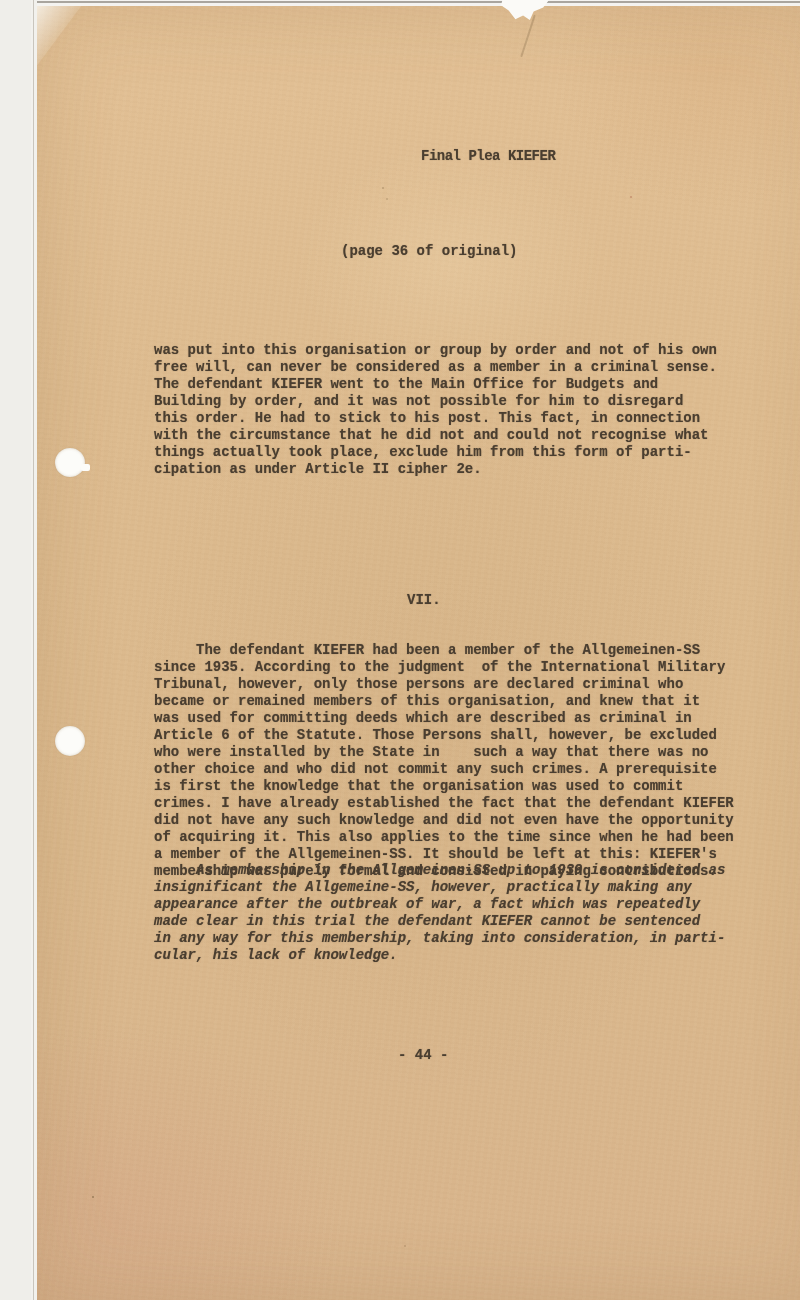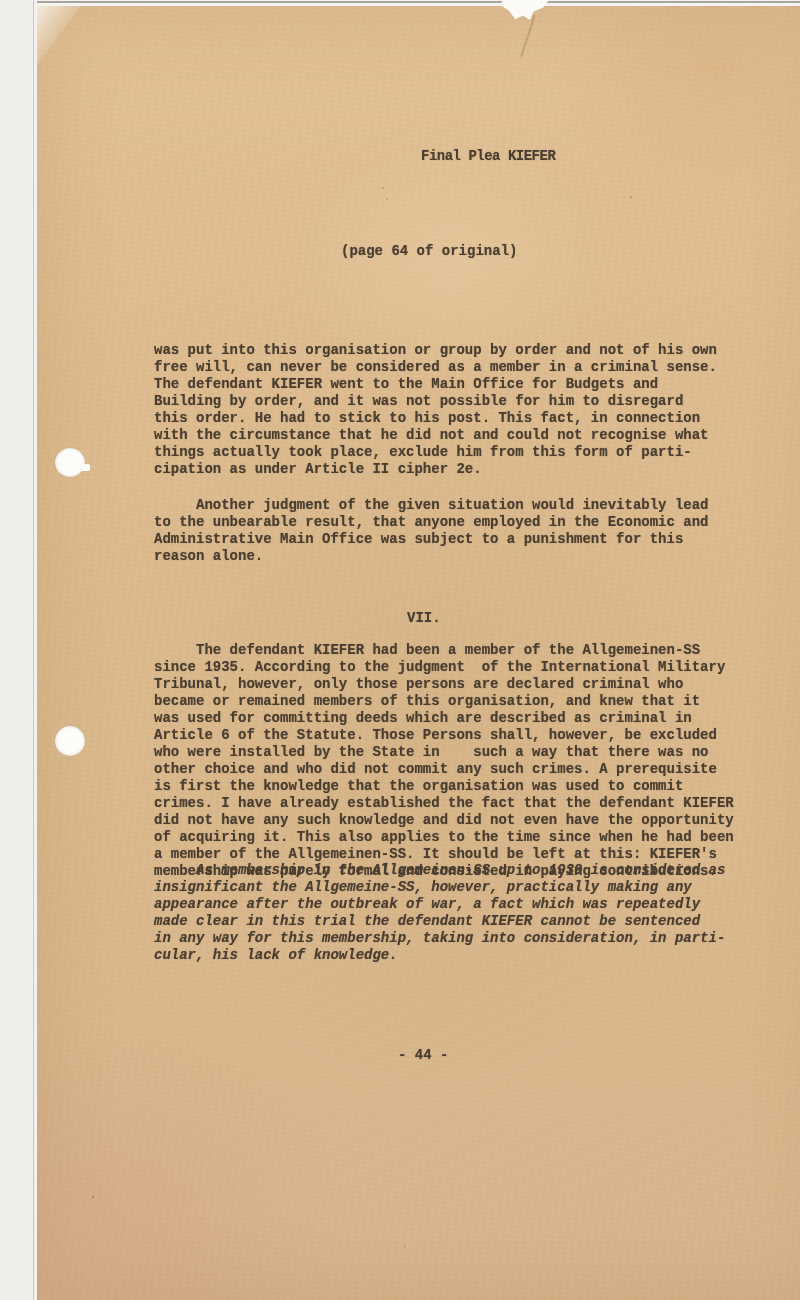--- a/index.html
+++ b/index.html
@@ -75,21 +75,21 @@
     font-weight:bold;
     color:#4a3e30;
     text-shadow:0 0 1px rgba(74,62,48,0.55);
     white-space:pre;
     letter-spacing:0;
   }
   .title{left:390px;top:148px;letter-spacing:-0.5px;}
   .page-note{left:310px;top:243px;}
   .p1{left:123px;top:342px;}
   .p2{left:123px;top:497px;}
-  .heading{left:376px;top:610px;}
+  .heading{left:376px;top:592px;}
   .p3{left:123px;top:642px;font-family:Liberation Mono, monospace;}
   .p4{left:123px;top:862px;font-style:italic;}
   .footer{left:367px;top:1047px;}
 </style>
 </head>
 <body>
 
 <div class="screen">
   <div class="paper">
     <div class="corner-fold"></div>
@@ -103,33 +103,29 @@
   <div class="hole hole-1"></div>
   <div class="hole hole-2"></div>
 
   <div class="speck s1"></div>
   <div class="speck s2"></div>
   <div class="speck s3"></div>
   <div class="speck s4"></div>
   <div class="speck s5"></div>
 
   <div class="typed title">Final Plea KIEFER</div>
-  <div class="typed page-note">(page 64 of original)</div>
+  <div class="typed page-note">(page 36 of original)</div>
   <div class="typed p1">was put into this organisation or group by order and not of his own
 free will, can never be considered as a member in a criminal sense.
 The defendant KIEFER went to the Main Office for Budgets and
 Building by order, and it was not possible for him to disregard
 this order. He had to stick to his post. This fact, in connection
 with the circumstance that he did not and could not recognise what
 things actually took place, exclude him from this form of parti-
 cipation as under Article II cipher 2e.</div>
-  <div class="typed p2">     Another judgment of the given situation would inevitably lead
-to the unbearable result, that anyone employed in the Economic and
-Administrative Main Office was subject to a punishment for this
-reason alone.</div>
   <div class="typed heading">VII.</div>
   <div class="typed p3">     The defendant KIEFER had been a member of the Allgemeinen-SS
 since 1935. According to the judgment  of the International Military
 Tribunal, however, only those persons are declared criminal who
 became or remained members of this organisation, and knew that it
 was used for committing deeds which are described as criminal in
 Article 6 of the Statute. Those Persons shall, however, be excluded
 who were installed by the State in    such a way that there was no
 other choice and who did not commit any such crimes. A prerequisite
 is first the knowledge that the organisation was used to commit

